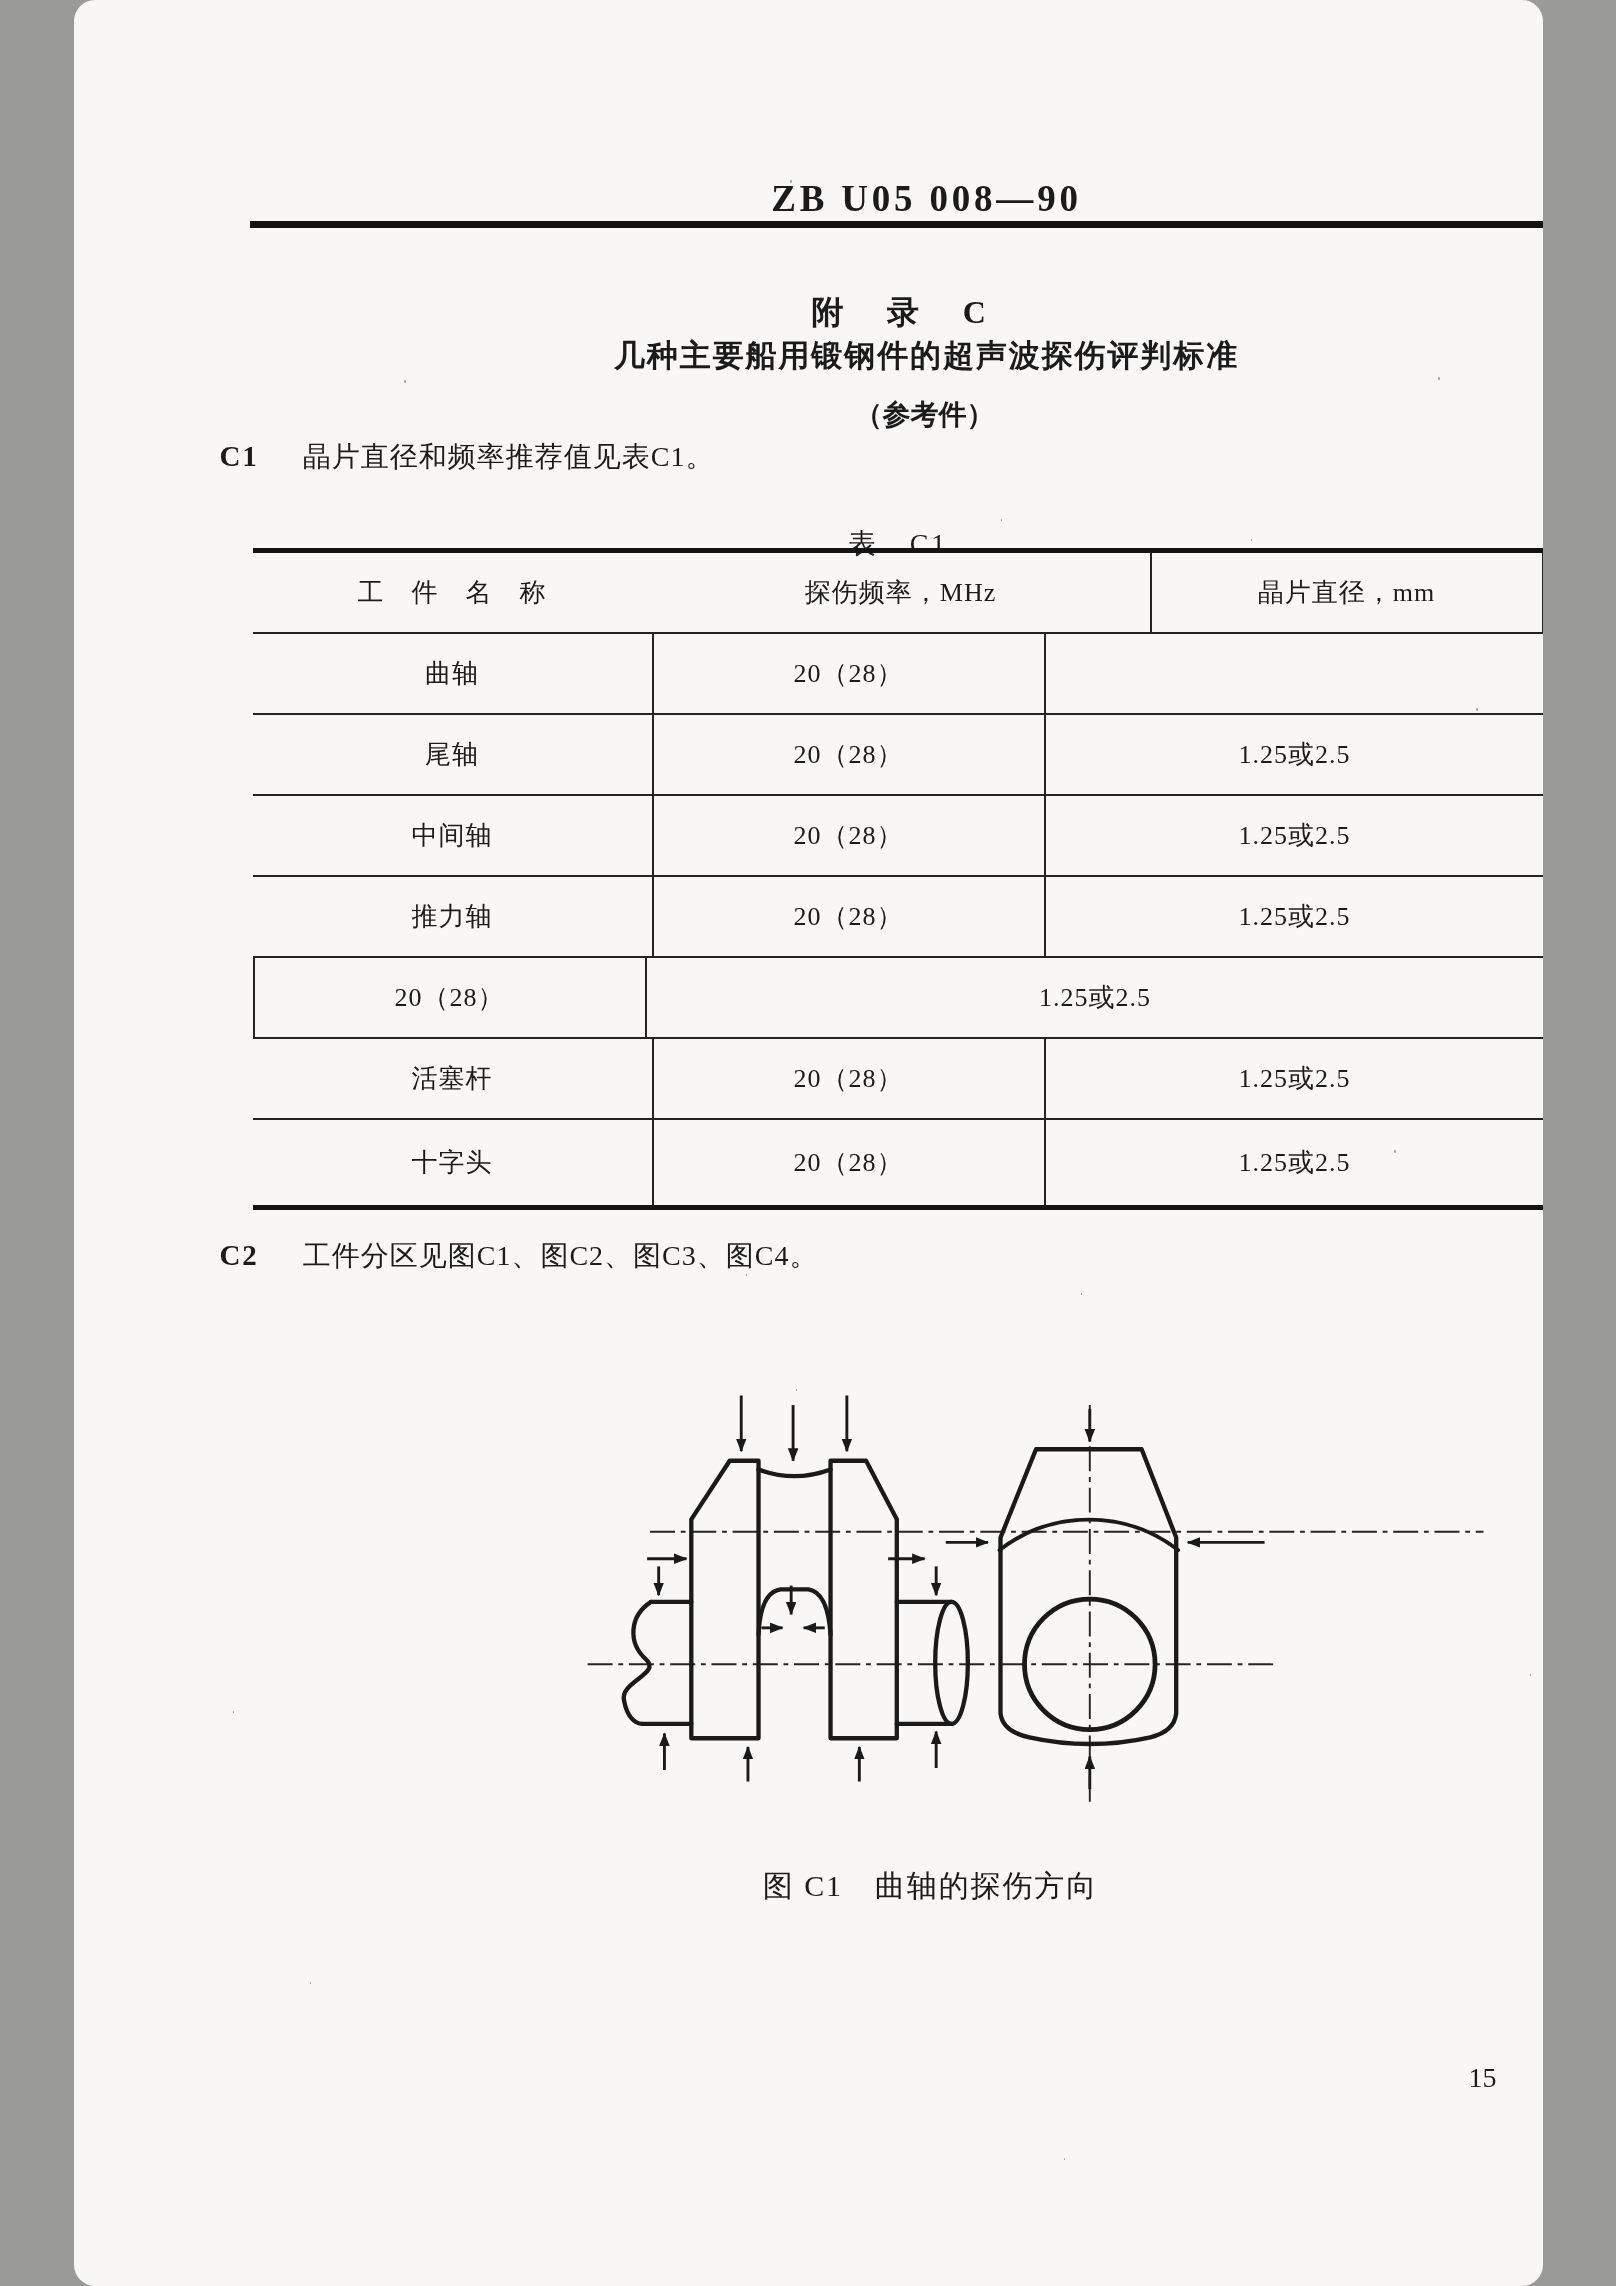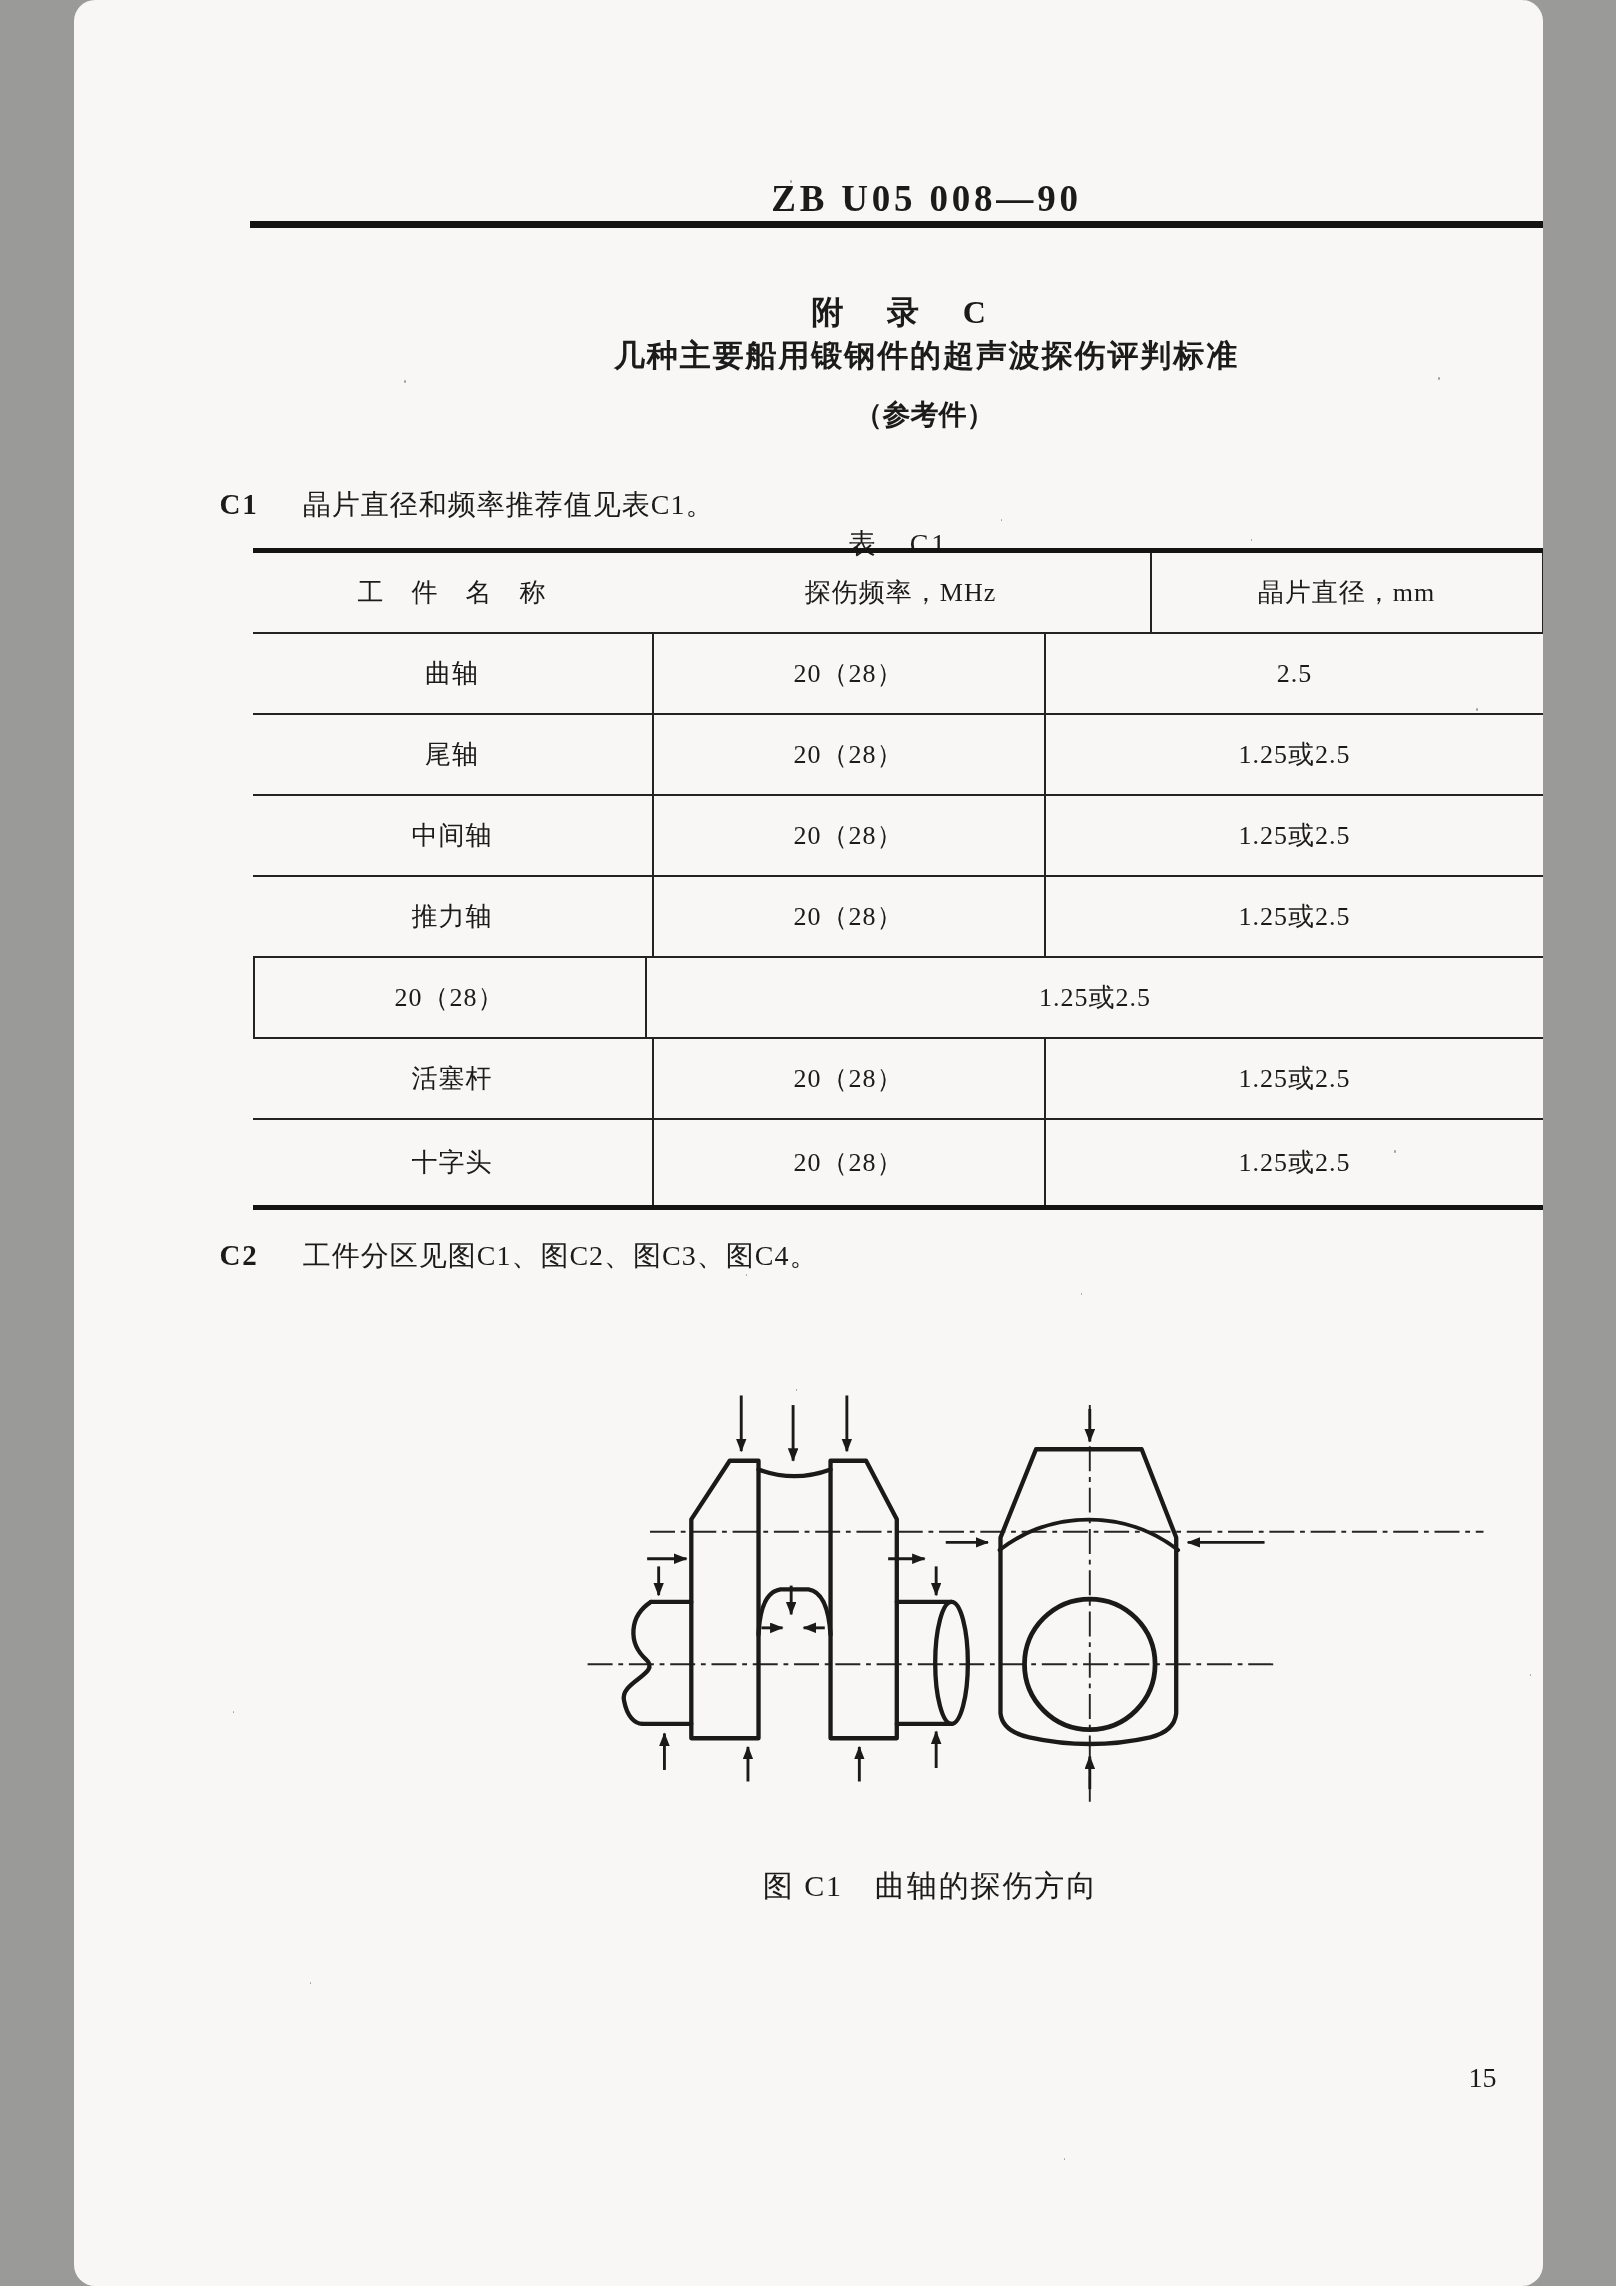--- a/index.html
+++ b/index.html
@@ -18,21 +18,21 @@
 
   .std-code { top:177px; left:853px; font-size:37px; font-weight:700; letter-spacing:3.8px; }
   .rule     { top:221px; left:176px; width:1297px; height:6.7px; background:#141414; }
 
   .apx-label { top:291px; left:828px; font-size:32px; font-weight:700; letter-spacing:5.8px; }
   .apx-title { top:335px; left:853px; font-size:31px; font-weight:700; letter-spacing:1.9px; }
   .apx-sub   { top:396px; left:851px; font-size:28px; font-weight:700; }
 
   .sec-line { font-size:28px; letter-spacing:1px; white-space:nowrap; }
   .sec-line .lab { font-weight:700; font-size:29px; margin-right:44px; letter-spacing:1.9px; }
-  .c1-line { top:486px; left:146px; }
+  .c1-line { top:438px; left:146px; }
   .c2-line { top:1237px; left:146px; }
 
   .tbl-cap { top:525px; left:179px; width:1291px; text-align:center; font-size:28px; letter-spacing:2.9px; }
 
   .tbl {
     top:548px; left:179px; width:1291px;
     border-top:5.8px solid #141414;
     border-bottom:5.8px solid #141414;
   }
   .trow { display:flex; height:81px; box-sizing:border-box; border-bottom:2.9px solid #232323; }
@@ -72,21 +72,20 @@
 
   <div class="abs tbl">
     <div class="trow">
       <div class="tcell col1">工　件　名　称</div>
       <div class="tcell col3">探伤频率，MHz</div>
       <div class="tcell col2">晶片直径，mm</div>
     </div>
     <div class="trow">
       <div class="tcell col1">曲轴</div>
       <div class="tcell col2">20（28）</div>
-      <div class="tcell col3">2.5</div>
     </div>
     <div class="trow">
       <div class="tcell col1">尾轴</div>
       <div class="tcell col2">20（28）</div>
       <div class="tcell col3">1.25或2.5</div>
     </div>
     <div class="trow">
       <div class="tcell col1">中间轴</div>
       <div class="tcell col2">20（28）</div>
       <div class="tcell col3">1.25或2.5</div>

